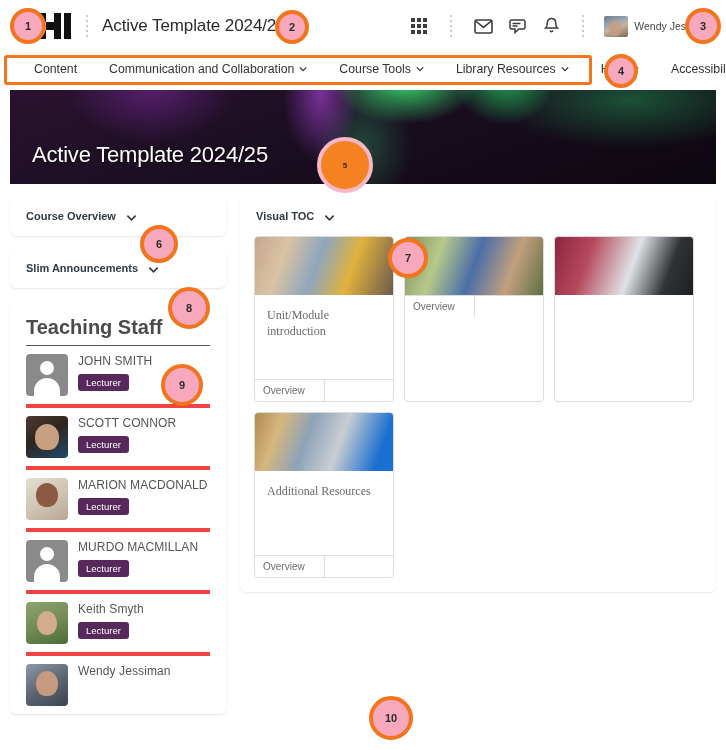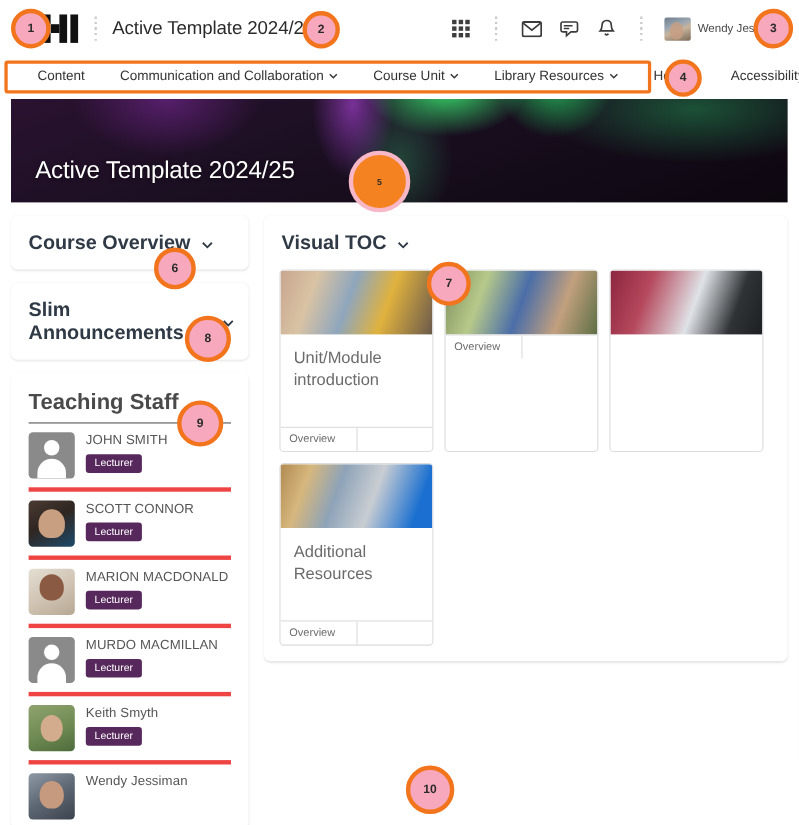--- a/index.html
+++ b/index.html
@@ -69,21 +69,21 @@
   }
 
   
   .cols { display:flex; gap:14px; padding:12px 10px 0 10px; }
   .left { width:216px; flex:none; }
   .right { flex:1; }
 
   .widget { background:#fff; border-radius:6px; box-shadow:0 1px 2px rgba(0,0,0,.10);
             margin-bottom:12px; }
   .wheader { display:flex; align-items:center; gap:10px; padding:14px 16px; }
-  .wtitle { font-size:18px; font-weight:bold; color:#2f3a46; }
+  .wtitle { font-size:11px; font-weight:bold; color:#2f3a46; }
 
   
   .staff { padding:16px 16px 0 16px; }
   .staff h2 { font-size:20px; color:#4a4a4a; font-weight:bold; margin-bottom:6px; }
   .srow { display:flex; gap:10px; padding:8px 0 8px 0; border-top:4px solid #ef4444; align-items:flex-start;}
   .srow:first-of-type{ border-top:1px solid #555; }
   .sav { width:42px; height:42px; border-radius:4px; flex:none; overflow:hidden; position:relative;
          background:#8a8a8a; }
   .sav.silhouette::before{ content:""; position:absolute; left:50%; top:7px; transform:translateX(-50%);
       width:14px; height:14px; border-radius:50%; background:#fff; }
@@ -106,21 +106,21 @@
   
   .toc-grid { display:flex; flex-wrap:wrap; gap:10px; padding:0 14px 14px 14px; }
   .card { width:140px; background:#fff; border:1px solid #dcdcdc; border-radius:4px;
           display:flex; flex-direction:column; overflow:hidden; }
   .card-img { height:58px; }
   .ci1{background:linear-gradient(110deg,#c7a58f 0%,#d9c3a4 22%,#8fa6bd 45%,#e0b23e 68%,#6b5a4c 100%);}
   .ci2{background:linear-gradient(110deg,#7d8f5c 0%,#b7c98a 25%,#4b6ea8 50%,#c2a07e 75%,#5d6f45 100%);}
   .ci3{background:linear-gradient(110deg,#8c2640 0%,#b5485c 25%,#dfe2e6 55%,#2f3336 80%,#1d2023 100%);}
   .ci4{background:linear-gradient(110deg,#b08a52 0%,#d6b77d 18%,#8ea3b8 38%,#c9cdd2 60%,#1a6fd0 88%);}
   .card-body { flex:1; padding:12px 12px 10px 12px; min-height:84px; }
-  .card-title { font-size:15px; color:#6b6b6b; line-height:1.35; }
+  .card-title { font-size:12px; color:#6b6b6b; line-height:1.35;font-family:Liberation Serif, serif; }
   .prog-label { font-size:8.5px; color:#4b4b4b; margin-top:18px; }
   .prog-bar { height:11px; background:#c5cbd3; border-radius:1px; margin-top:4px; }
   .prog-pct { font-size:8.5px; color:#4b4b4b; margin-top:3px; }
   .card-foot { display:flex; border-top:1px solid #dcdcdc; height:22px; }
   .card-foot > div { flex:1; display:flex; align-items:center; padding:0 8px; font-size:10px; }
   .card-foot .lf { color:#6b6b6b; border-right:1px solid #dcdcdc; }
   .card-foot .rf { color:#1a6fc4; justify-content:flex-end; }
   .card-foot .rf.empty { color:transparent; }
   .card-foot .lf.empty { color:transparent; border-right:1px solid #dcdcdc;}
 
@@ -205,21 +205,21 @@
     </div>
     <div class="navitem">
       <span>Communication and Collaboration</span>
       <span class="chev">
           <svg viewBox="0 0 10 10" width="8" height="8">
             <path d="M1 3l4 4 4-4" fill="none" stroke="#333" stroke-width="1.6"></path>
           </svg>
         </span>
     </div>
     <div class="navitem">
-      <span>Course Unit</span>
+      <span>Course Tools</span>
       <span class="chev">
           <svg viewBox="0 0 10 10" width="8" height="8">
             <path d="M1 3l4 4 4-4" fill="none" stroke="#333" stroke-width="1.6"></path>
           </svg>
         </span>
     </div>
     <div class="navitem">
       <span>Library Resources</span>
       <span class="chev">
           <svg viewBox="0 0 10 10" width="8" height="8">

